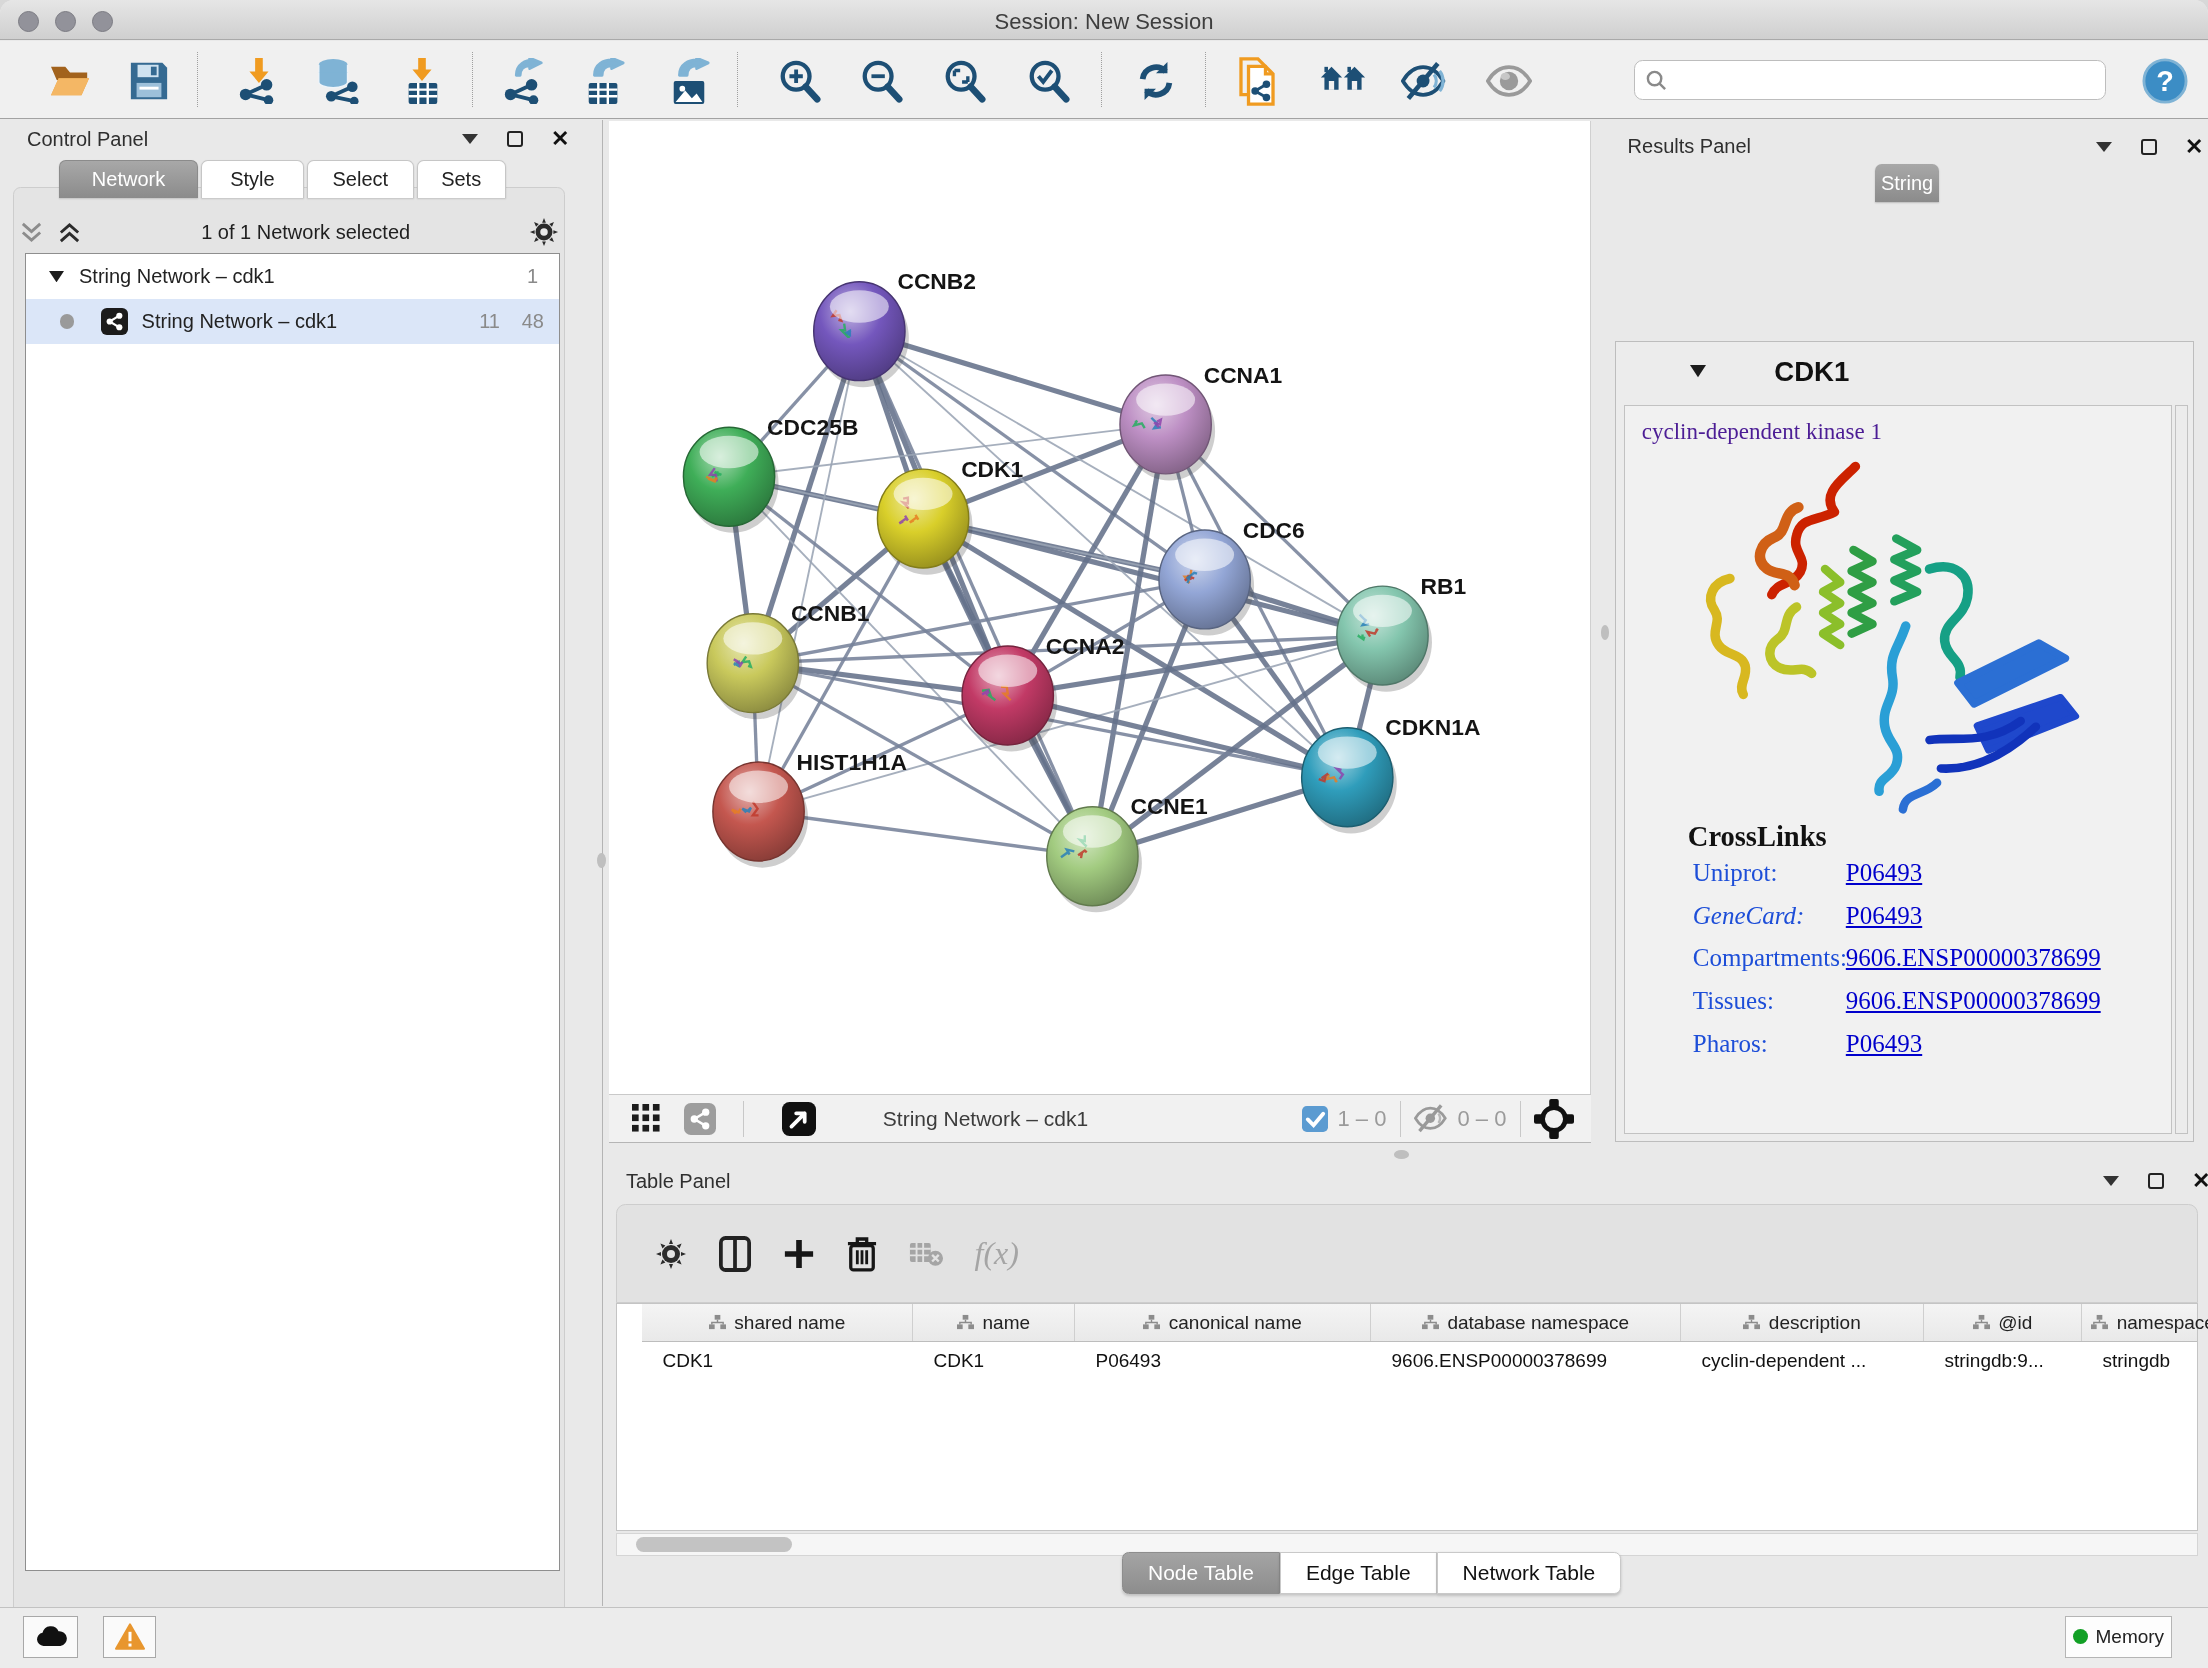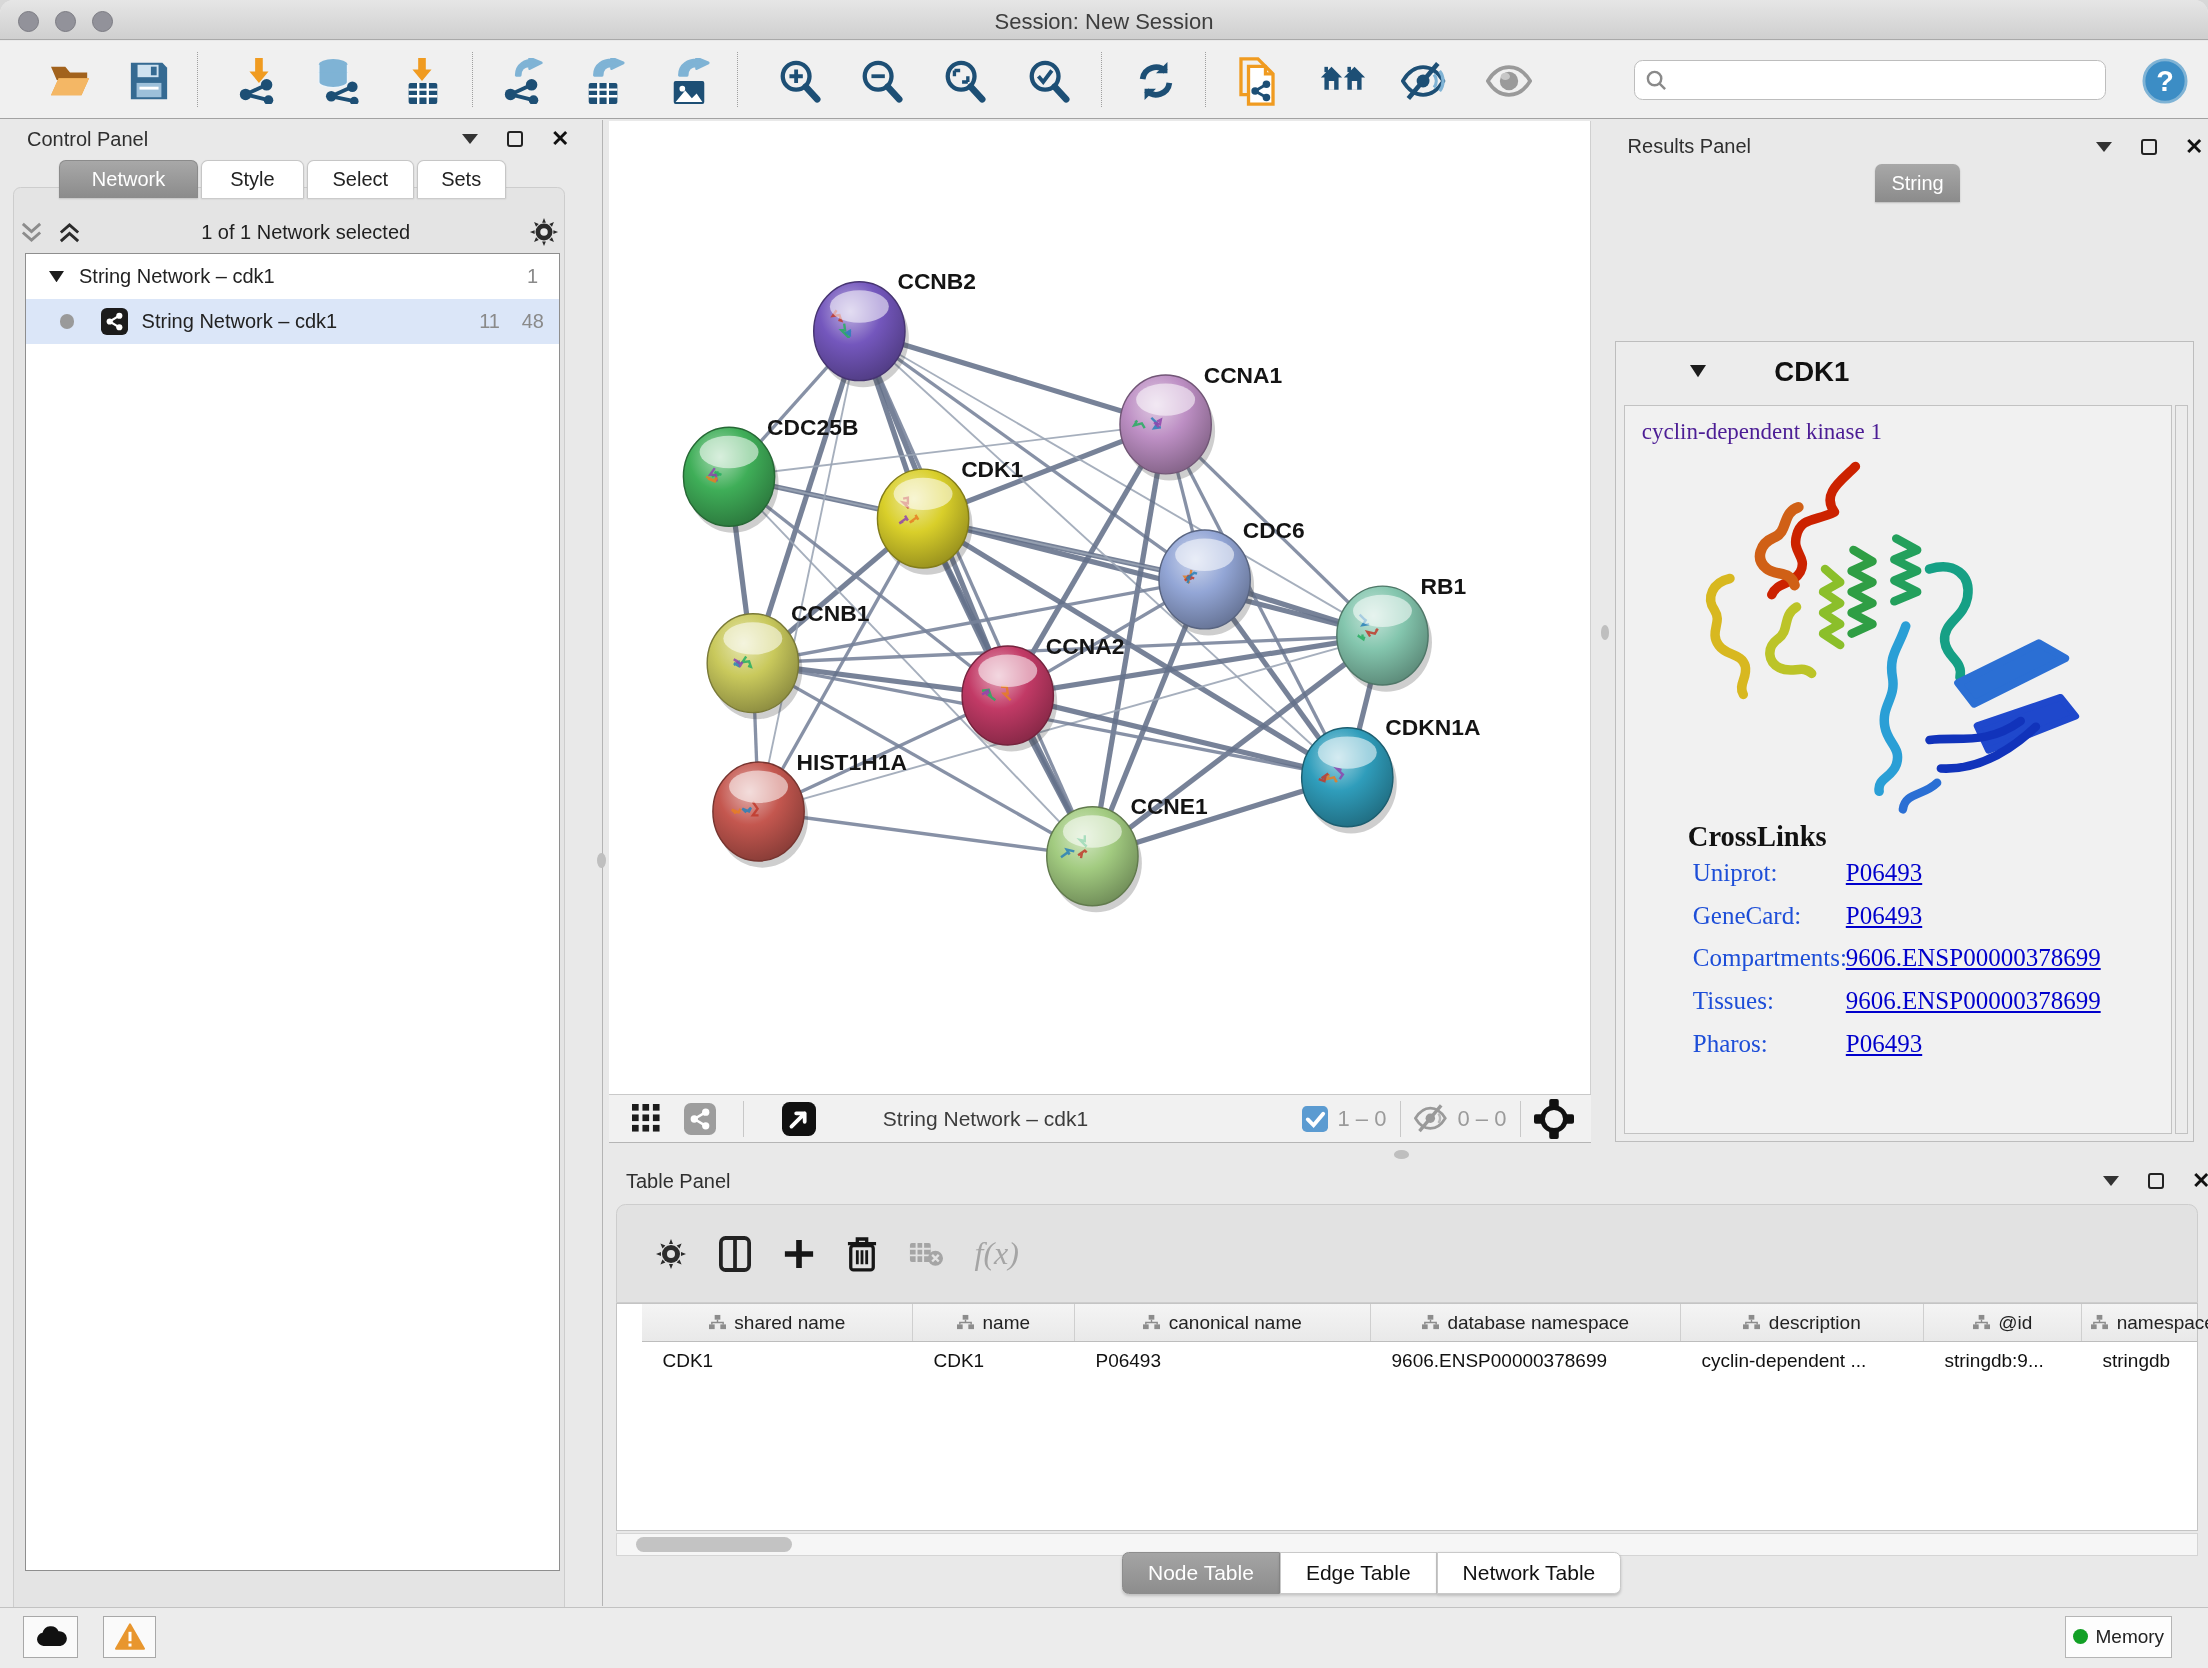--- a/index.html
+++ b/index.html
@@ -58,21 +58,21 @@
   .grip{position:absolute;background:#bfbfbf;border-radius:50%;}
   
   #net-bar{left:609px;top:1094px;width:982px;height:49px;background:#f1f1f1;
     border-top:1px solid #c9c9c9;border-bottom:1px solid #b5b5b5;
     display:flex;align-items:center;}
   .nb-sep{width:1px;height:36px;background:#c8c8c8;margin:0 13.3px;}
   #net-bar-title{font-size:21px;color:#3c3c3c;}
   .nb-count{font-size:22px;color:#9a9a9a;margin-left:9.5px;}
   
   #results-panel{left:1620px;top:120px;width:589px;height:1042px;background:#e9e9e9;}
-  #rp-tab{position:absolute;left:255px;top:44px;width:85px;height:38px;
+  #rp-tab{position:absolute;left:255px;top:44px;width:64px;height:38px;
     background:linear-gradient(#a8a8a8,#8b8b8b);color:#fff;font-size:20px;
     border-radius:6.7px 6.7px 0 0;display:flex;align-items:center;justify-content:center;
     box-shadow:0 1px 1.9px rgba(0,0,0,.2);z-index:2;}
   #rp-box1{position:absolute;left:-4.8px;top:79px;width:579px;height:136px;
     background:#ececec;border:1.9px solid #bdbdbd;}
   .rp-btn{position:absolute;top:66px;height:45px;background:linear-gradient(#ffffff,#f3f3f3);
     border:1px solid #b9b9b9;border-radius:7.6px;font-size:21px;color:#1d1d1d;
     display:flex;align-items:center;justify-content:center;box-shadow:0 1px 1.9px rgba(0,0,0,.12);}
   #rp-box2{position:absolute;left:-4.8px;top:221px;width:579px;height:801px;
     background:#ececec;border:1.9px solid #bdbdbd;}
@@ -641,21 +641,21 @@
             <path d="M280 240 l85 -42 28 16 -96 48 z" stroke="#2b6fd4" stroke-width="8" fill="#2b6fd4"></path>
             <path d="M300 285 l88 -30 16 20 -92 36 z" stroke="#1f48cc" stroke-width="7" fill="#1f48cc"></path>
             <path d="M250 300 c30 -4 60 6 96 -20 M262 330 c36 2 70 -16 100 -44" stroke="#1133bb" stroke-width="9"></path>
             <path d="M258 345 c-14 14 -34 10 -36 28" stroke="#2a6fd4" stroke-width="9"></path>
           </g>
         </svg>
         <div id="xl-title">CrossLinks</div>
         <div id="xl-rows">
             <div class="xl-row" style="top: 453px;">Uniprot:</div>
             <a class="xl-link" href="#" style="top: 453px;">P06493</a>
-            <div class="xl-row" style="top: 496px;">GeneCard:</div>
+            <div class="xl-row" style="top: 496px; font-style: italic;">GeneCard:</div>
             <a class="xl-link" href="#" style="top: 496px;">P06493</a>
             <div class="xl-row" style="top: 538px;">Compartments:</div>
             <a class="xl-link" href="#" style="top: 538px;">9606.ENSP00000378699</a>
             <div class="xl-row" style="top: 581px;">Tissues:</div>
             <a class="xl-link" href="#" style="top: 581px;">9606.ENSP00000378699</a>
             <div class="xl-row" style="top: 624px;">Pharos:</div>
             <a class="xl-link" href="#" style="top: 624px;">P06493</a>
           </div>
       </div>
       <div id="rp-scroll" style="right:5.7px;top:63px;height:729px;position:absolute"></div>

